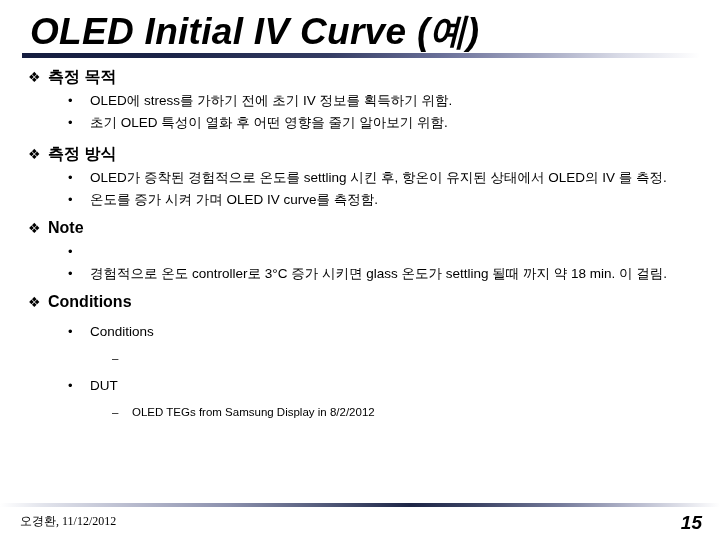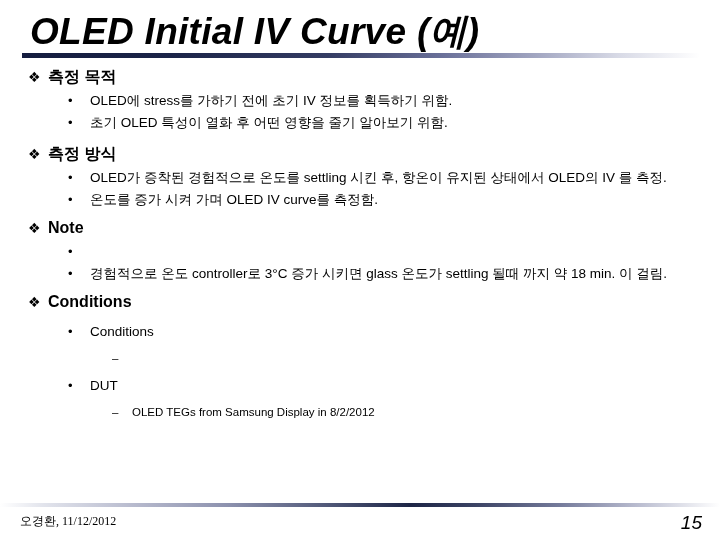--- a/index.html
+++ b/index.html
@@ -139,21 +139,21 @@
     font-size: 12px;
     line-height: 16px;
     white-space: nowrap;
     font-family: Liberation Serif, serif;
   }
   .footer-page {
     position: absolute;
     right: 18px;
     top: 512px;
     font-size: 19px;
-    font-weight: normal;
+    font-weight: bold;
     font-style: italic;
     line-height: 22px;
   }
 </style>
 </head>
 <body>
 
 <div class="slide-title">OLED Initial IV Curve (예)</div>
 <div class="title-rule"></div>
 

